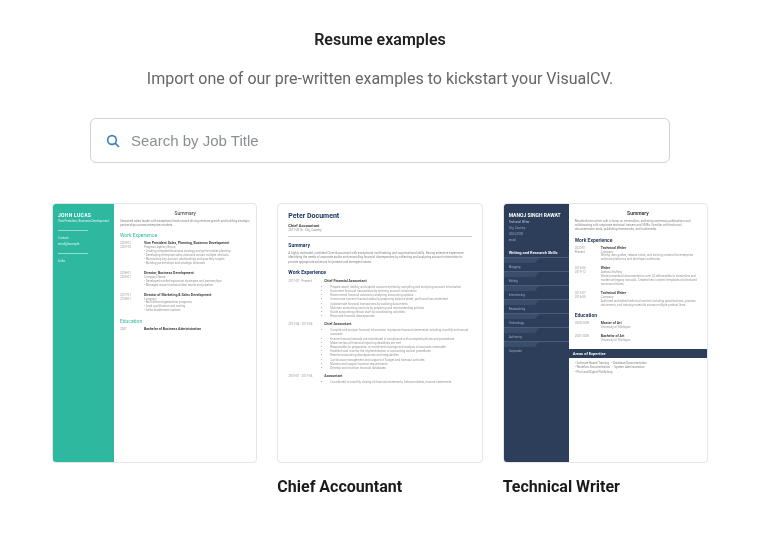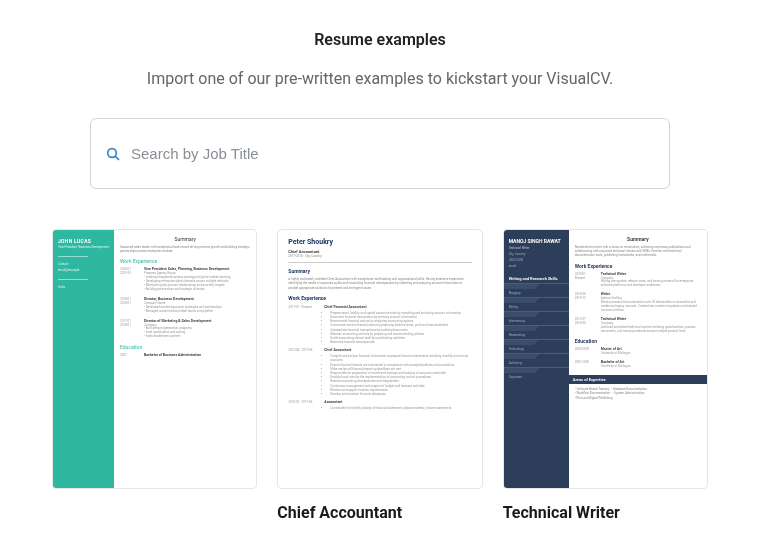--- a/index.html
+++ b/index.html
@@ -29,21 +29,21 @@
     }
     .search-wrap {
       max-width: 580px;
       margin: 0 auto 40px;
     }
     .search-box {
       display: flex;
       align-items: center;
       border: 1px solid #d0d4d8;
       border-radius: 6px;
-      padding: 26px 14px;
+      padding: 13px 14px;
       background: #fff;
     }
     .search-icon {
       width: 16px;
       height: 16px;
       margin-right: 10px;
       flex-shrink: 0;
     }
     .search-input {
       border: none;
@@ -258,21 +258,21 @@
                 <div class="t">Bachelor of Business Administration</div>
               </div>
             </div>
         </div>
       </div>
     </div>
 
     <div class="card">
       <div class="thumb">
         <div class="t2">
-          <div class="nm">Peter Shoukry</div>
+          <div class="nm">Peter Document</div>
           <div class="role">Chief Accountant</div>
           <div class="txt">2011-2016 · City, Country</div>
           <div class="hr"></div>
           <div class="sec">Summary</div>
           <div class="txt">A highly motivated, confident Chief Accountant with exceptional multi-tasking and organizational skills. Having extensive experience identifying the needs of corporate audits and reconciling financial discrepancies by collecting and analyzing account information to provide appropriate solutions for present and emergent issues.</div>
           <div class="sec">Work Experience</div>
           <div class="t2-row">
               <div class="t2-date">2017-01 · Present</div>
               <div class="t2-body">
                 <div class="t">Chief Financial Accountant</div>

